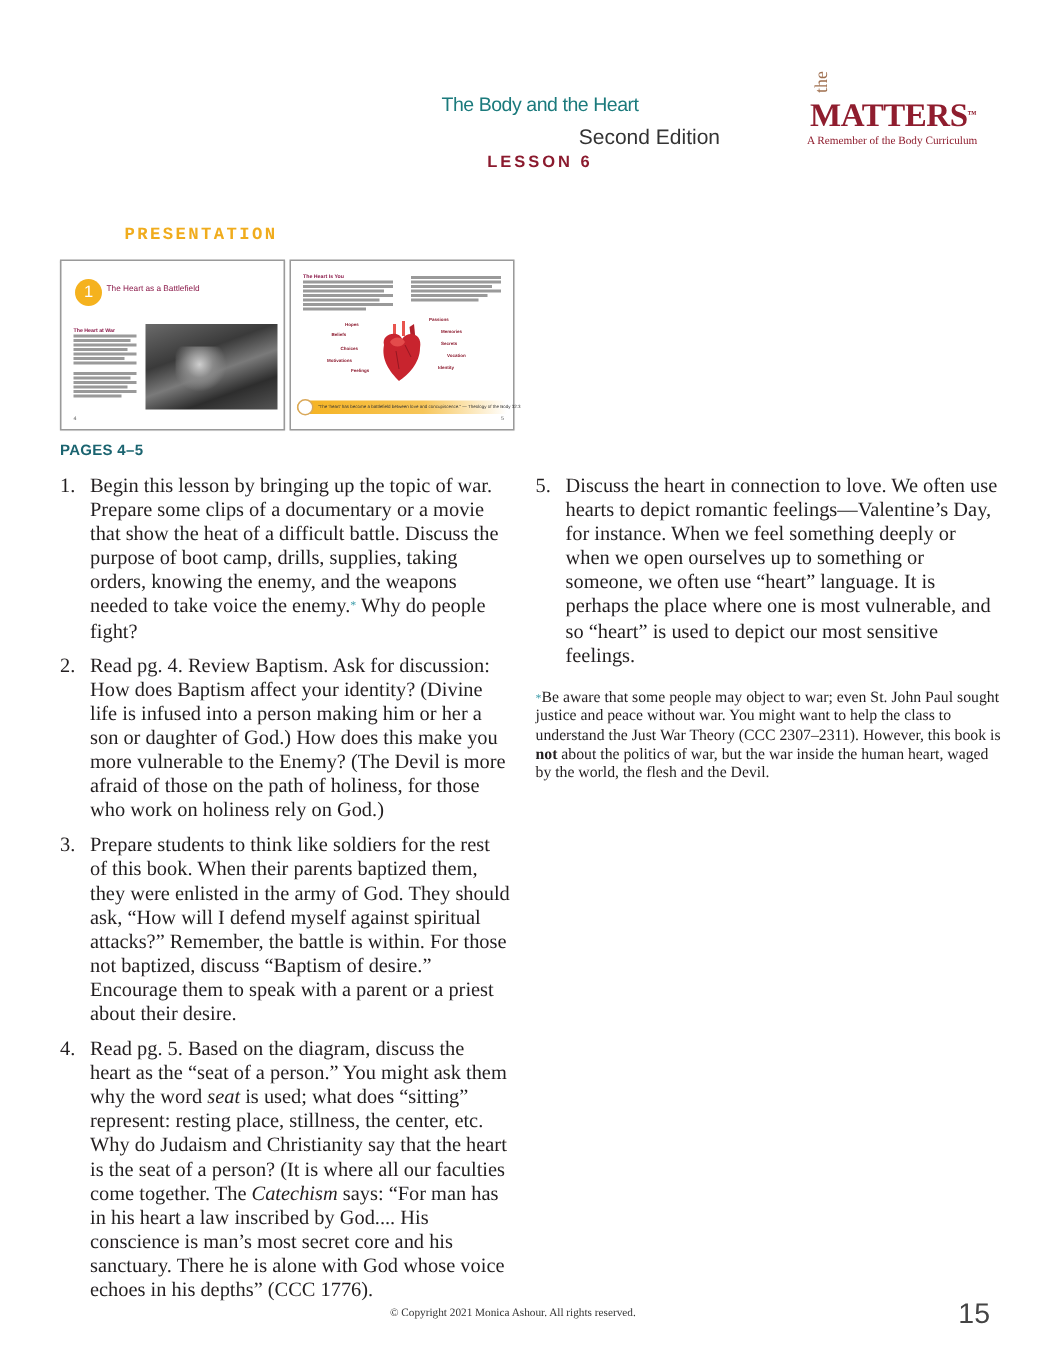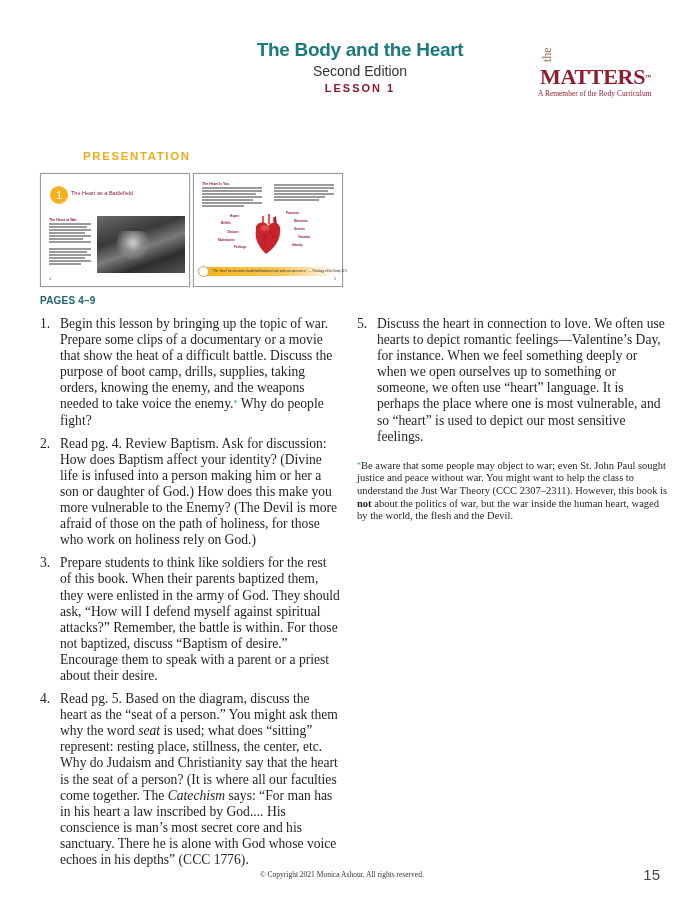--- a/index.html
+++ b/index.html
@@ -4,32 +4,32 @@
 <style>
   * { box-sizing: border-box; margin: 0; padding: 0; }
   html, body { width: 700px; height: 906px; background: #ffffff; }
   body { position: relative; overflow: hidden; font-family: "Liberation Serif", serif; color: #231f20; }
 
   .hdr-left { position: absolute; left: 42px; top: 38px; font-family: "Liberation Sans", sans-serif; }
   .hdr-left .guide { font-size: 19px; color: #1b7a7c; line-height: 22px; letter-spacing: -0.2px; }
   .hdr-left .level { font-size: 23px; color: #9b9470; line-height: 24px; font-weight: normal; }
 
   .hdr-center { position: absolute; left: 240px; top: 38px; width: 240px; text-align: center; font-family: "Liberation Sans", sans-serif; }
-  .hdr-center .title { font-size: 19px; color: #1b7a7c; font-weight: bold; line-height: 24px; letter-spacing: -0.3px; }
-  .hdr-center .edition { font-size: 14px; color: #333; line-height: 18px; }
+  .hdr-center .title { font-size: 13px; color: #1b7a7c; font-weight: normal; line-height: 24px; letter-spacing: -0.3px; margin-top: 20px; }
+  .hdr-center .edition { font-size: 14px; color: #333; line-height: 18px; text-align: right; }
   .hdr-center .lesson { font-size: 11px; color: #8b1a2e; font-weight: bold; letter-spacing: 2px; line-height: 16px; }
 
   .logo { position: absolute; left: 538px; top: 38px; width: 122px; height: 60px; font-family: "Liberation Serif", serif; color: #8f1d2e; }
   .logo .the { position: absolute; left: 0px; top: 6px; font-size: 12px; transform: rotate(-90deg); transform-origin: left top; top: 24px; left: 2px; color: #a07050; }
   .logo .body { position: absolute; left: 12px; top: 0px; font-size: 31px; font-weight: bold; line-height: 30px; letter-spacing: -0.5px; }
   .logo .matters { position: absolute; left: 2px; top: 28px; font-size: 22px; font-weight: bold; line-height: 22px; letter-spacing: -0.3px; }
   .logo .tm { font-size: 6px; vertical-align: top; }
   .logo .tagline { position: absolute; left: 0px; top: 51px; font-size: 7.5px; color: #8f1d2e; white-space: nowrap; }
 
-  .presentation { position: absolute; left: 40px; top: 150px; font-family: Liberation Sans, sans-serif; font-size: 11.5px; font-weight: bold; color: #f0ac1d; letter-spacing: 1.6px; padding-left: 43px; }
+  .presentation { position: absolute; left: 40px; top: 150px; font-family: Liberation Mono, monospace; font-size: 11.5px; font-weight: bold; color: #f0ac1d; letter-spacing: 1.6px; padding-left: 43px; }
 
   .thumb { position: absolute; top: 173px; height: 114px; border: 1px solid #9a9a9a; background: #fff; box-shadow: 0 0 1px #bbb; }
   .thumb1 { left: 40px; width: 150px; }
   .thumb2 { left: 193px; width: 150px; }
 
   .t1-circle { position: absolute; left: 9px; top: 12px; width: 18px; height: 18px; border-radius: 50%; background: #f5b21e; color: #fff; font-family: "Liberation Sans", sans-serif; font-size: 11px; text-align: center; line-height: 18px; }
   .t1-title { position: absolute; left: 30px; top: 16px; font-family: "Liberation Sans", sans-serif; font-size: 5.5px; color: #8b1a4a; }
   .t1-sub { position: absolute; left: 8px; top: 44px; font-family: "Liberation Sans", sans-serif; font-size: 3.5px; color: #8b1a4a; font-weight: bold; }
   .t1-lines { position: absolute; left: 8px; top: 49px; width: 42px; }
   .line { height: 1.5px; background: #9a9a9a; margin-bottom: 1.5px; }
@@ -52,32 +52,32 @@
   .col-right { position: absolute; left: 357px; top: 316px; width: 310px; }
 
   ol.items { list-style: none; }
   ol.items li { position: relative; padding-left: 20px; font-size: 13.6px; line-height: 16.1px; margin-bottom: 7px; color: #231f20; }
   ol.items li .num { position: absolute; left: 0; top: 0; }
   .star { color: #3a9ba8; font-size: 8px; vertical-align: top; }
 
   .footnote { margin-top: 15px; font-size: 10.5px; line-height: 12.6px; color: #231f20; }
 
   .footer-copy { position: absolute; left: 260px; top: 870px; font-size: 7.5px; color: #333; }
-  .footer-page { position: absolute; right: 40px; top: 866px; font-family: "Liberation Sans", sans-serif; font-size: 15px; color: #444; }
+  .footer-page { position: absolute; right: 40px; top: 866px; font-family: "Liberation Sans", sans-serif; font-size: 19px; color: #444; }
 </style>
 </head>
 <body>
 
 <div class="hdr-left">
 </div>
 
 <div class="hdr-center">
   <div class="title">The Body and the Heart</div>
   <div class="edition">Second Edition</div>
-  <div class="lesson">LESSON 1</div>
+  <div class="lesson">LESSON 6</div>
 </div>
 
 <div class="logo">
   <span class="the">the</span>
   <span class="matters"><span>MATTERS</span><span class="tm">™</span></span>
   <span class="tagline">A Remember of the Body Curriculum</span>
 </div>
 
 <div class="presentation">PRESENTATION</div>
 
@@ -141,21 +141,21 @@
   <span class="hl" style="left:100px;top:45px">Memories</span>
   <span class="hl" style="left:100px;top:53px">Secrets</span>
   <span class="hl" style="left:104px;top:61px">Vocation</span>
   <span class="hl" style="left:98px;top:69px">Identity</span>
   <div class="banner"></div>
   <div class="banner-seal"></div>
   <div class="banner-text">"The 'heart' has become a battlefield between love and concupiscence." — Theology of the Body 32:3</div>
   <div class="pgnum-s" style="right:6px">5</div>
 </div>
 
-<div class="pages">PAGES 4–9</div>
+<div class="pages">PAGES 4–5</div>
 
 <div class="col-left">
   <ol class="items">
     <li>
       <span class="num">1.</span><span>Begin this lesson by bringing up the topic of war. Prepare some clips of a documentary or a movie that show the heat of a difficult battle. Discuss the purpose of boot camp, drills, supplies, taking orders, knowing the enemy, and the weapons needed to take voice the enemy.</span><sup class="star">*</sup><span> Why do people fight?</span>
     </li>
     <li>
       <span class="num">2.</span><span>Read pg. 4. Review Baptism. Ask for discussion: How does Baptism affect your identity? (Divine life is infused into a person making him or her a son or daughter of God.) How does this make you more vulnerable to the Enemy? (The Devil is more afraid of those on the path of holiness, for those who work on holiness rely on God.)</span>
     </li>
     <li>

